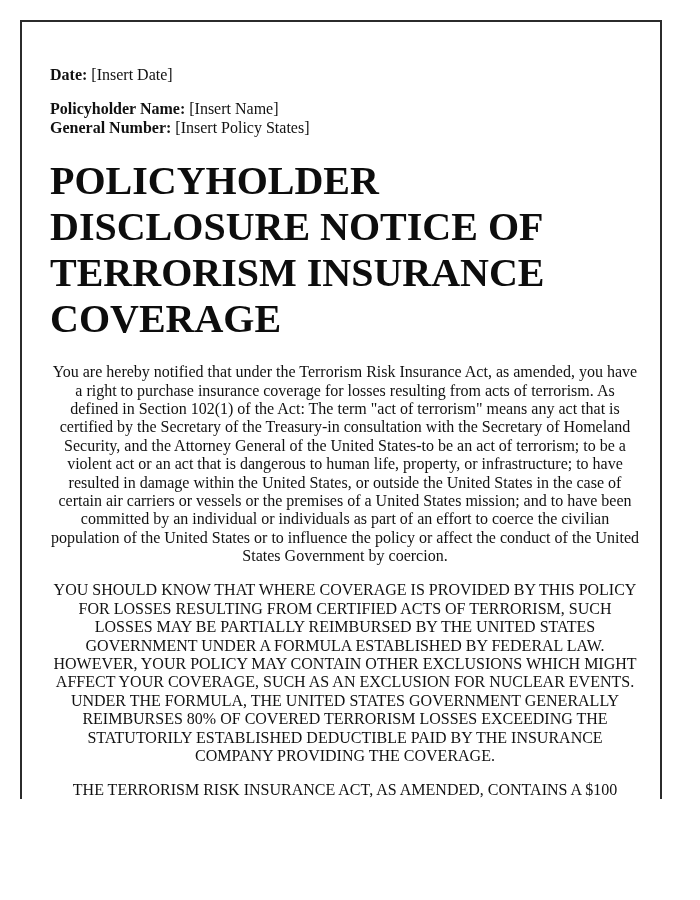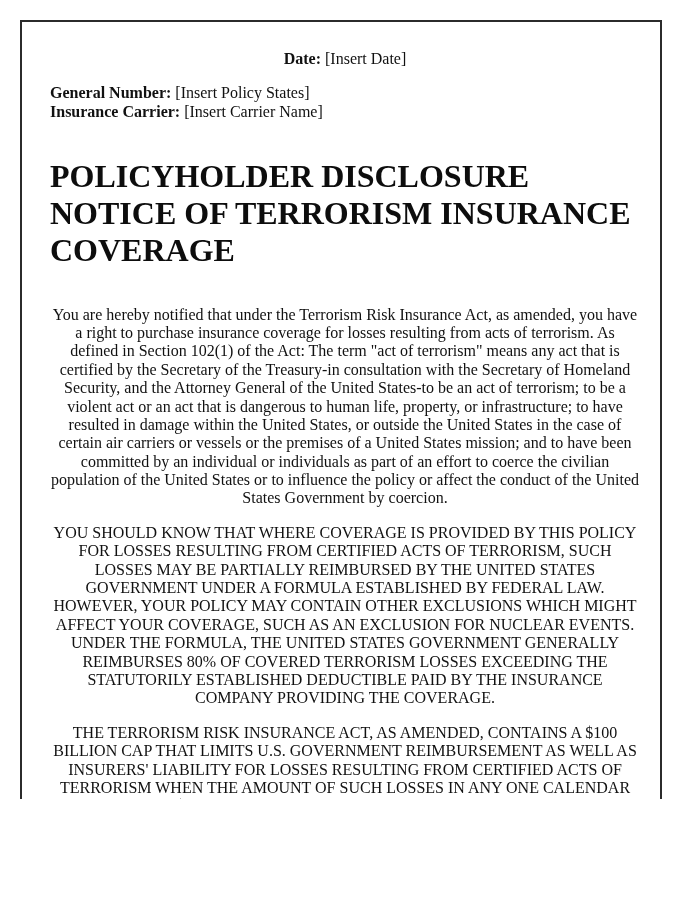--- a/index.html
+++ b/index.html
@@ -25,49 +25,49 @@
     width: 638px;        
     border: 2px solid #2b2b2b;
     background: #ffffff;
   }
   .doc-content {
     padding: 28px 20px 40px 28px;
     font-size: 16px;
     line-height: 1.15;
   }
   .doc-content p { margin: 16px 0; }
-  .doc-content p:first-child { margin-top: 0; text-align: center; }
+  .doc-content p:first-child { margin-top: 16px; }
   .field-line { display: block; }
   .field-label { font-weight: bold; margin-right: 4px; }
   h1.doc-title {
-    font-size: 32px;
+    font-size: 40px;
     font-weight: bold;
     line-height: 1.15;
-    margin: 37px 0;
+    margin: 21px 0;
     color: #0d0d0d;
   }
   .body-para { text-align: center; }
 </style>
 </head>
 <body>
 
 <div class="doc-clip">
   <div class="doc-frame">
     <div class="doc-content">
 
       <p>
         <span class="field-label">Date:</span><span>[Insert Date]</span>
       </p>
 
       <p>
         <span class="field-line">
-          <span class="field-label">General Number:</span><span>[Insert Policy States]</span>
+          <span class="field-label">Policyholder Name:</span><span>[Insert Name]</span>
         </span>
         <span class="field-line">
-          <span class="field-label">Insurance Carrier:</span><span>[Insert Carrier Name]</span>
+          <span class="field-label">General Number:</span><span>[Insert Policy States]</span>
         </span>
       </p>
 
       <h1 class="doc-title">POLICYHOLDER DISCLOSURE NOTICE OF TERRORISM INSURANCE COVERAGE</h1>
 
       <p class="body-para">You are hereby notified that under the Terrorism Risk Insurance Act, as amended, you have a right to purchase insurance coverage for losses resulting from acts of terrorism. As defined in Section 102(1) of the Act: The term "act of terrorism" means any act that is certified by the Secretary of the Treasury-in consultation with the Secretary of Homeland Security, and the Attorney General of the United States-to be an act of terrorism; to be a violent act or an act that is dangerous to human life, property, or infrastructure; to have resulted in damage within the United States, or outside the United States in the case of certain air carriers or vessels or the premises of a United States mission; and to have been committed by an individual or individuals as part of an effort to coerce the civilian population of the United States or to influence the policy or affect the conduct of the United States Government by coercion.</p>
 
       <p class="body-para">YOU SHOULD KNOW THAT WHERE COVERAGE IS PROVIDED BY THIS POLICY FOR LOSSES RESULTING FROM CERTIFIED ACTS OF TERRORISM, SUCH LOSSES MAY BE PARTIALLY REIMBURSED BY THE UNITED STATES GOVERNMENT UNDER A FORMULA ESTABLISHED BY FEDERAL LAW. HOWEVER, YOUR POLICY MAY CONTAIN OTHER EXCLUSIONS WHICH MIGHT AFFECT YOUR COVERAGE, SUCH AS AN EXCLUSION FOR NUCLEAR EVENTS. UNDER THE FORMULA, THE UNITED STATES GOVERNMENT GENERALLY REIMBURSES 80% OF COVERED TERRORISM LOSSES EXCEEDING THE STATUTORILY ESTABLISHED DEDUCTIBLE PAID BY THE INSURANCE COMPANY PROVIDING THE COVERAGE.</p>
 
       <p class="body-para">THE TERRORISM RISK INSURANCE ACT, AS AMENDED, CONTAINS A $100 BILLION CAP THAT LIMITS U.S. GOVERNMENT REIMBURSEMENT AS WELL AS INSURERS' LIABILITY FOR LOSSES RESULTING FROM CERTIFIED ACTS OF TERRORISM WHEN THE AMOUNT OF SUCH LOSSES IN ANY ONE CALENDAR YEAR EXCEEDS $100 BILLION. IF THE AGGREGATE INSURED LOSSES FOR ALL INSURERS EXCEED $100 BILLION, YOUR COVERAGE MAY BE REDUCED</p>

